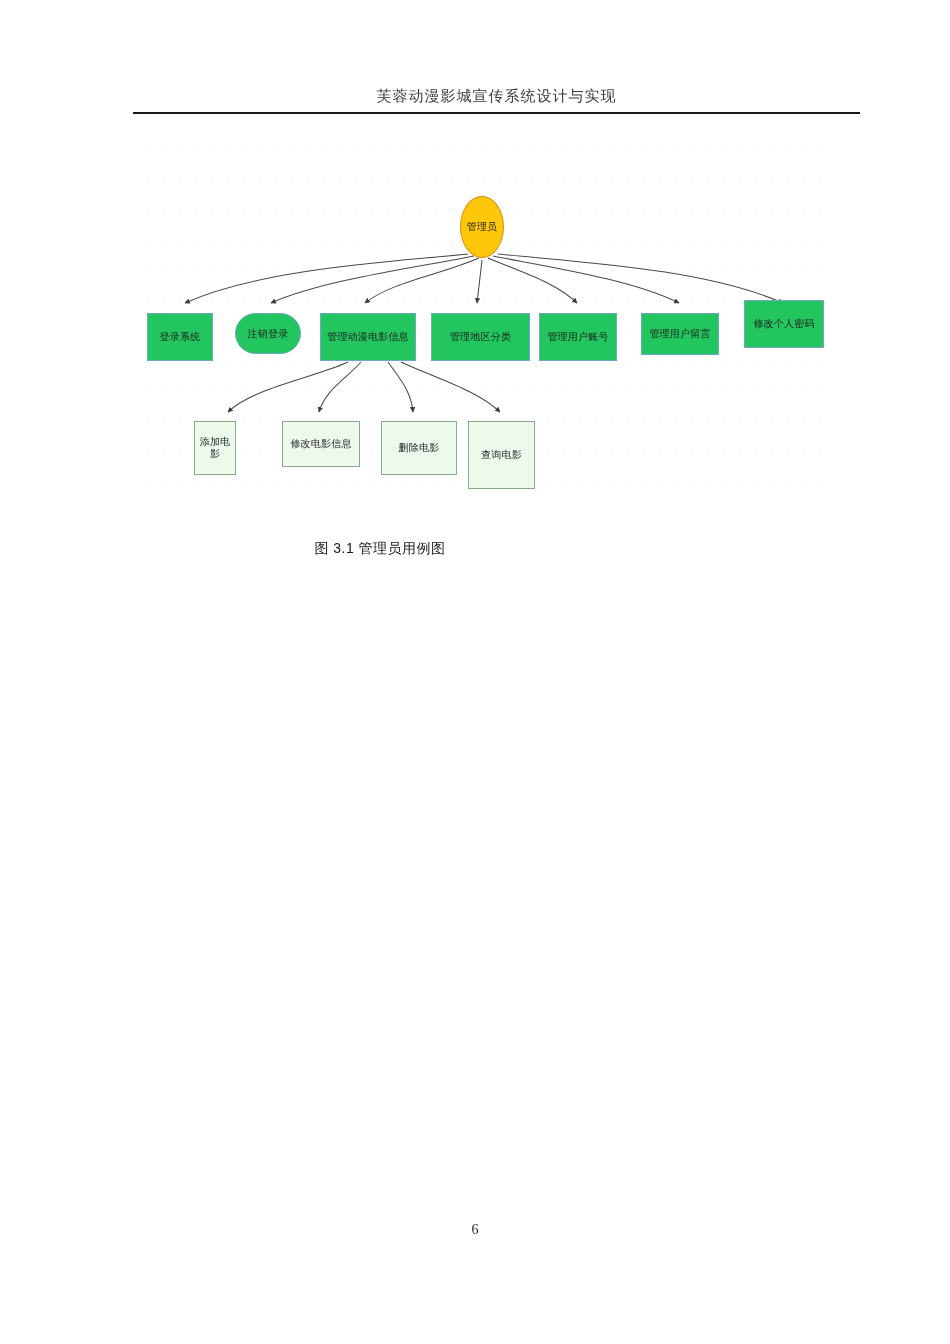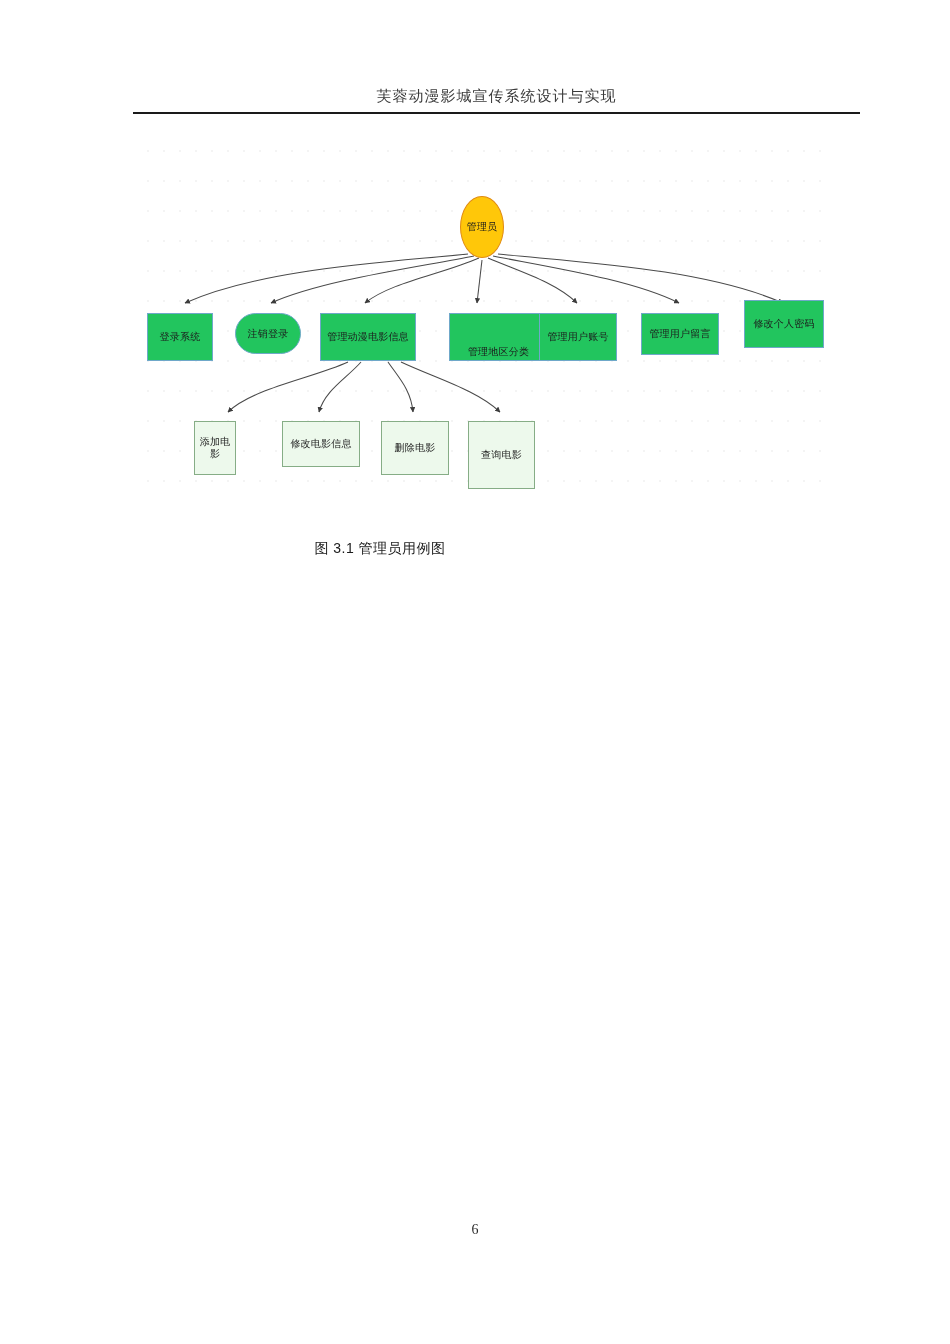--- a/index.html
+++ b/index.html
@@ -169,40 +169,40 @@
 
     <div class="node usecase-blue" style="left:4px; top:173px; width:66px; height:48px;">
       <span>登录系统</span>
     </div>
     <div class="node usecase-blue" style="left:92px; top:173px; width:66px; height:41px;border-radius:21px;">
       <span>注销登录</span>
     </div>
     <div class="node usecase-blue" style="left:177px; top:173px; width:96px; height:48px;">
       <span>管理动漫电影信息</span>
     </div>
-    <div class="node usecase-blue" style="left:306px; top:173px; width:99px; height:48px;align-items:flex-end;">
+    <div class="node usecase-blue" style="left:288px; top:173px; width:99px; height:48px;">
       <span>管理地区分类</span>
     </div>
     <div class="node usecase-blue" style="left:396px; top:173px; width:78px; height:48px;">
       <span>管理用户账号</span>
     </div>
     <div class="node usecase-blue" style="left:498px; top:173px; width:78px; height:42px;">
       <span>管理用户留言</span>
     </div>
     <div class="node usecase-blue" style="left:601px; top:160px; width:80px; height:48px;">
       <span>修改个人密码</span>
     </div>
 
     <div class="node usecase-green" style="left:51px; top:281px; width:42px; height:54px;">
       <span>添加电影</span>
     </div>
     <div class="node usecase-green" style="left:139px; top:281px; width:78px; height:46px;">
       <span>修改电影信息</span>
     </div>
-    <div class="node usecase-green" style="left:238px; top:281px; width:68px; height:54px;">
+    <div class="node usecase-green" style="left:238px; top:281px; width:76px; height:54px;">
       <span>删除电影</span>
     </div>
     <div class="node usecase-green" style="left:325px; top:281px; width:67px; height:68px;">
       <span>查询电影</span>
     </div>
   </div>
 
   <div class="figure-caption">图 3.1 管理员用例图</div>
 
   <div class="page-number">6</div>

